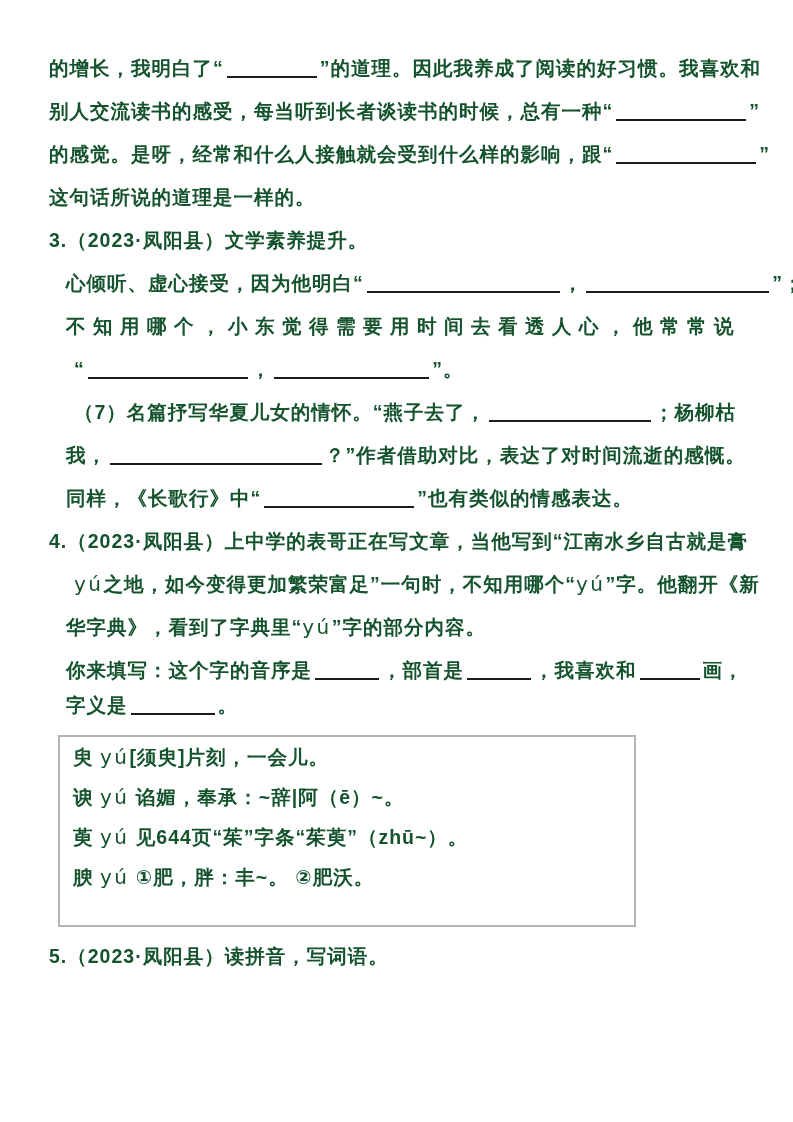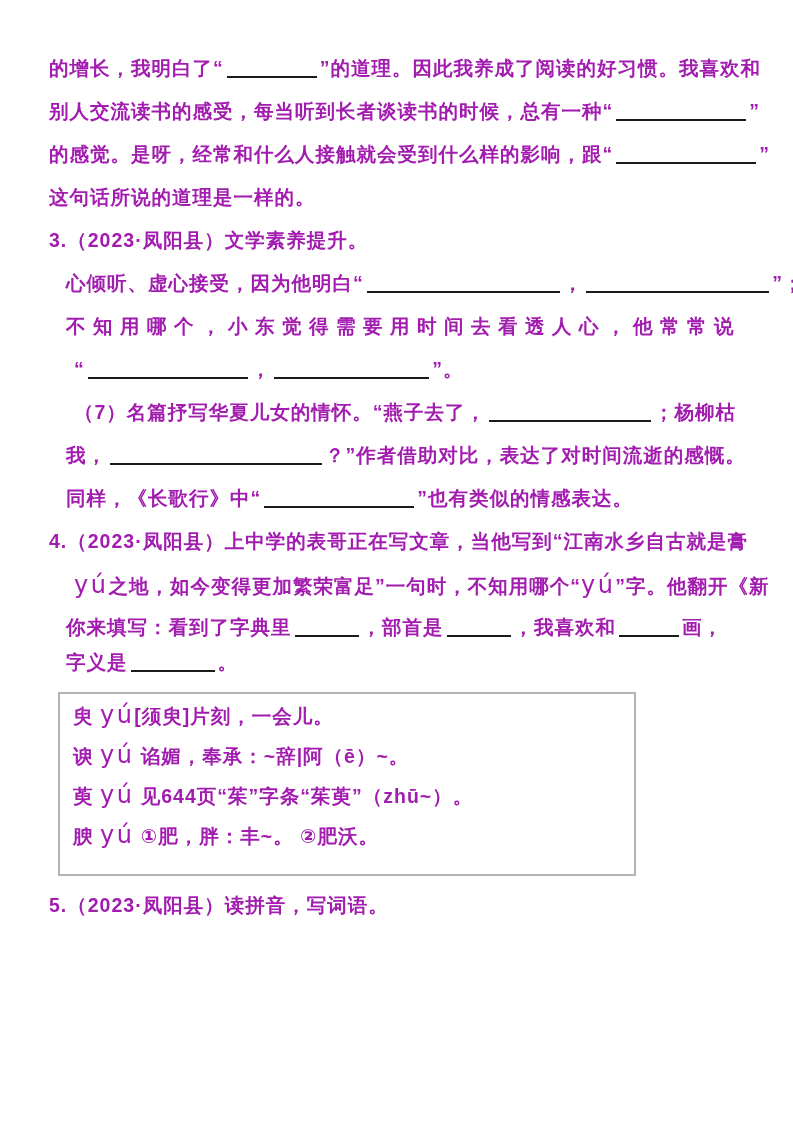--- a/index.html
+++ b/index.html
@@ -4,54 +4,54 @@
 <style>
   html,body{margin:0;padding:0;background:#ffffff;}
   .page{
     position:relative;
     width:793px;height:1122px;
     background:#ffffff;
     box-sizing:border-box;
     padding:55px 40px 0 49px;
     overflow:hidden;
     font-family:"Liberation Sans","DejaVu Sans",sans-serif;
-    color:#a21caf;
+    color:#14532d;
   }
   .line{
     height:43px;
     font-size:19.5px;
     font-weight:700;
     letter-spacing:1px;
     white-space:nowrap;
   }
   .line.tight{height:35px;}
   .indent-1{padding-left:17px;}
   .indent-2{padding-left:25px;}
   .indent-3{padding-left:31px;}
   .justify{letter-spacing:7.5px;}
   .txt{vertical-align:baseline;}
   .py{
     font-weight:400;
-    font-size:24px;
+    font-size:20px;
     letter-spacing:2.5px;
     font-family:"DejaVu Sans","Liberation Sans",sans-serif;
   }
   .blank{
     display:inline-block;
     height:15px;
     border-bottom:2px solid #1b1b1b;
     margin:0 3px;
     transform:translateY(3px);
   }
   .dict-box{
     border:2px solid #b3b3b3;
     width:578px;
     box-sizing:border-box;
     margin:8px 0 16px 9px;
-    padding:7px 6px 13px 13px;
+    padding:7px 6px 21px 13px;
   }
   .dict-box .line{height:40px;}
 </style>
 </head>
 <body>
 
 <div class="page">
   <main>
       <div class="line indent-0"><span class="txt">的增长，我明白了“</span><span class="blank" style="width: 90px;"></span><span class="txt">”的道理。因此我养成了阅读的好习惯。我喜欢和</span></div>
       <div class="line indent-0"><span class="txt">别人交流读书的感受，每当听到长者谈读书的时候，总有一种“</span><span class="blank" style="width: 130px;"></span><span class="txt">”</span></div>
@@ -59,21 +59,22 @@
       <div class="line indent-0"><span class="txt">这句话所说的道理是一样的。</span></div>
       <div class="line indent-0"><span class="txt">3.（2023·凤阳县）文学素养提升。</span></div>
       <div class="line indent-1"><span class="txt">心倾听、虚心接受，因为他明白“</span><span class="blank" style="width: 193px;"></span><span class="txt">，</span><span class="blank" style="width: 183px;"></span><span class="txt">”；</span></div>
       <div class="line indent-1 justify"><span class="txt">不知用哪个，小东觉得需要用时间去看透人心，他常常说</span></div>
       <div class="line indent-2"><span class="txt">“</span><span class="blank" style="width: 160px;"></span><span class="txt">，</span><span class="blank" style="width: 155px;"></span><span class="txt">”。</span></div>
       <div class="line indent-2"><span class="txt">（7）名篇抒写华夏儿女的情怀。“燕子去了，</span><span class="blank" style="width: 162px;"></span><span class="txt">；杨柳枯</span></div>
       <div class="line indent-1"><span class="txt">我，</span><span class="blank" style="width: 212px;"></span><span class="txt">？”作者借助对比，表达了对时间流逝的感慨。</span></div>
       <div class="line indent-1"><span class="txt">同样，《长歌行》中“</span><span class="blank" style="width: 150px;"></span><span class="txt">”也有类似的情感表达。</span></div>
       <div class="line indent-0"><span class="txt">4.（2023·凤阳县）上中学的表哥正在写文章，当他写到“江南水乡自古就是膏</span></div>
       <div class="line indent-2"><span class="py">yú</span><span class="txt">之地，如今变得更加繁荣富足”一句时，不知用哪个“</span><span class="py">yú</span><span class="txt">”字。他翻开《新</span></div>
-      <div class="line indent-1 tight"><span class="txt">你来填写：看到了字典里</span><span class="blank" style="width: 64px;"></span><span class="txt">，部首是</span><span class="blank" style="width: 64px;"></span><span class="txt">，我喜欢和</span><span class="blank" style="width: 60px;"></span><span class="txt">画，</span></div>
+      <div class="line indent-1"><span class="txt">华字典》，看到了字典里“</span><span class="py">yú</span><span class="txt">”字的部分内容。</span></div>
+      <div class="line indent-1 tight"><span class="txt">你来填写：这个字的音序是</span><span class="blank" style="width: 64px;"></span><span class="txt">，部首是</span><span class="blank" style="width: 64px;"></span><span class="txt">，我喜欢和</span><span class="blank" style="width: 60px;"></span><span class="txt">画，</span></div>
       <div class="line indent-1 tight"><span class="txt">字义是</span><span class="blank" style="width: 84px;"></span><span class="txt">。</span></div>
       <div class="dict-box">
         <div class="line indent-0"><span class="txt">臾 </span><span class="py">yú</span><span class="txt">[须臾]片刻，一会儿。</span></div>
         <div class="line indent-0"><span class="txt">谀 </span><span class="py">yú</span><span class="txt"> 谄媚，奉承：~辞|阿（ē）~。</span></div>
         <div class="line indent-0"><span class="txt">萸 </span><span class="py">yú</span><span class="txt"> 见644页“茱”字条“茱萸”（zhū~）。</span></div>
         <div class="line indent-0"><span class="txt">腴 </span><span class="py">yú</span><span class="txt"> ①肥，胖：丰~。 ②肥沃。</span></div>
       </div>
       <div class="line indent-0"><span class="txt">5.（2023·凤阳县）读拼音，写词语。</span></div>
     </main>
 </div>

